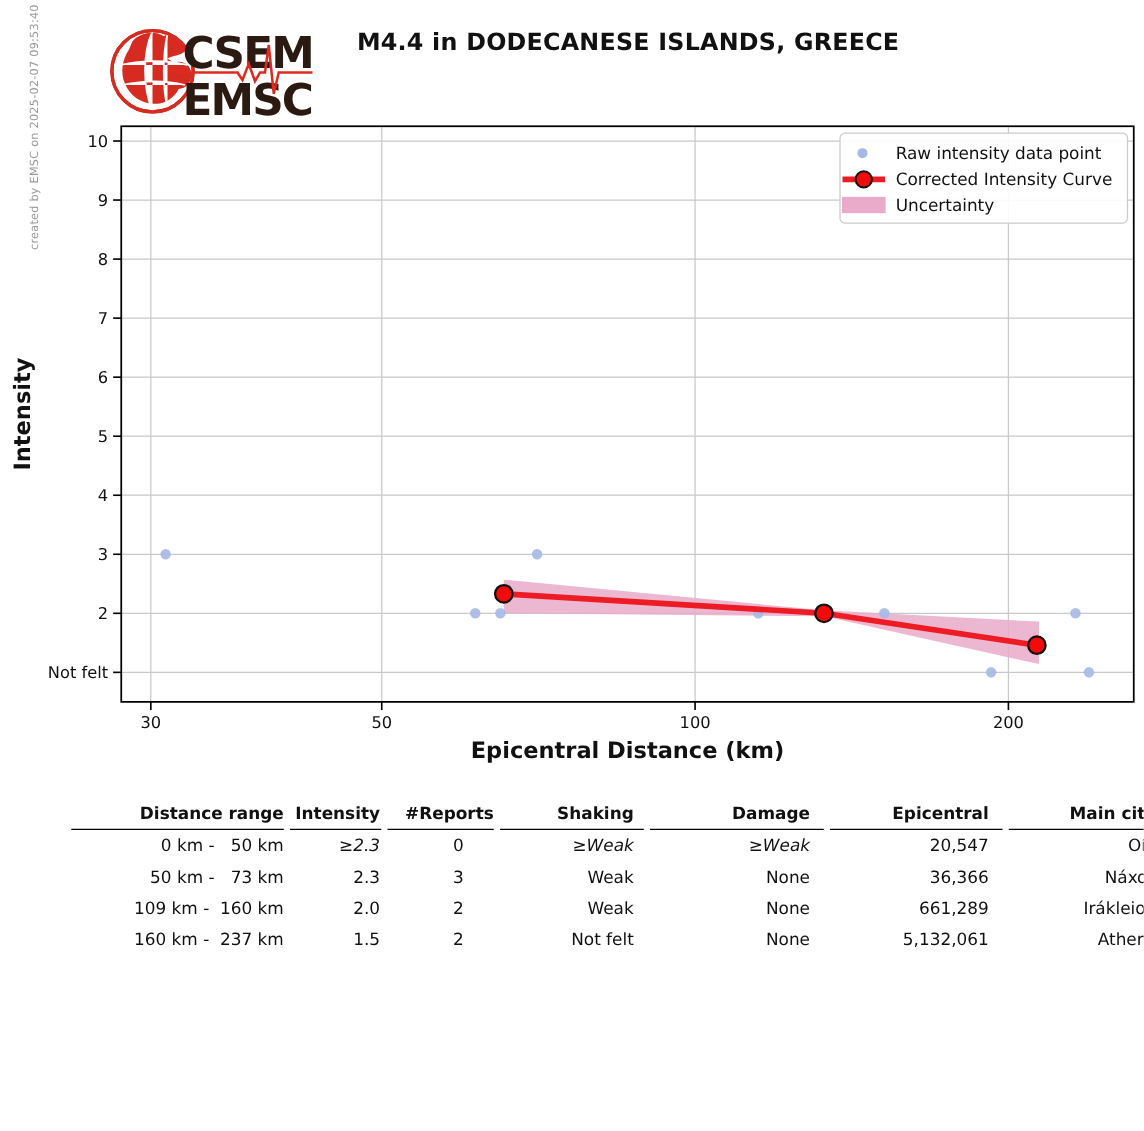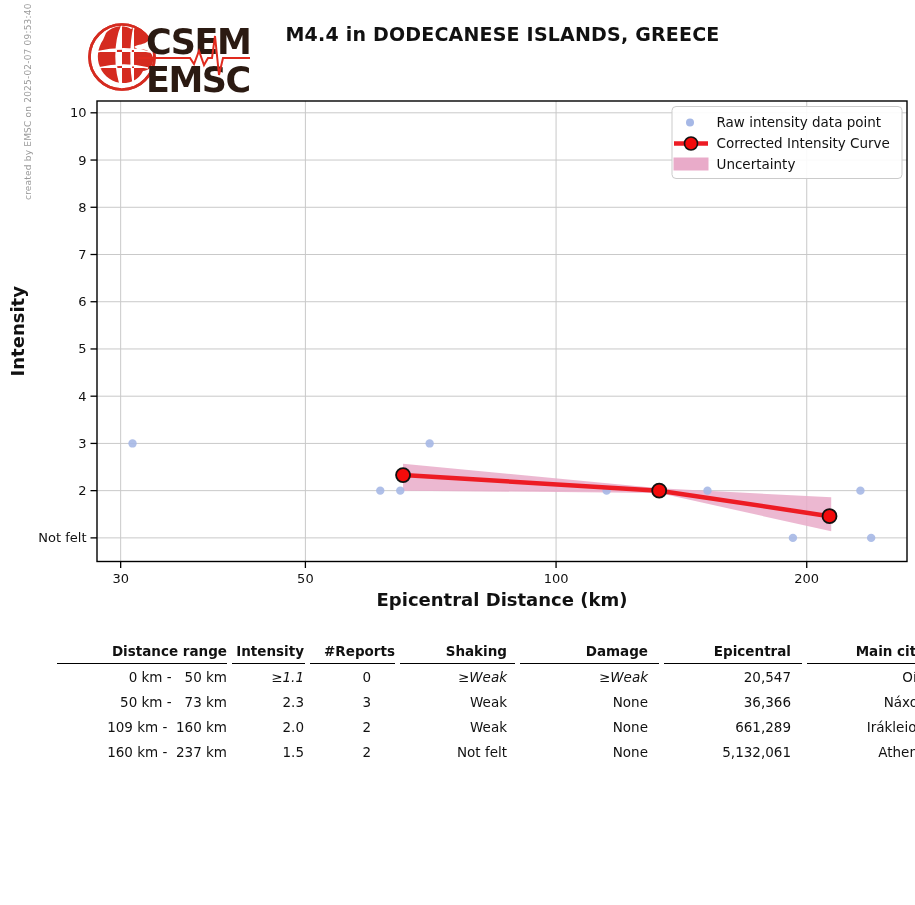--- a/index.html
+++ b/index.html
@@ -131,21 +131,21 @@
           <th class="c2">#Reports</th>
           <th class="c3">Shaking</th>
           <th class="c4">Damage</th>
           <th class="c5">Epicentral</th>
           <th class="c6">Main city</th>
         </tr>
       </thead>
     <tbody>
         <tr>
           <td class="c0">0 km -   50 km</td>
-          <td class="c1 it">≥1.1</td>
+          <td class="c1 it">≥2.3</td>
           <td class="c2">0</td>
           <td class="c3 it">≥Weak</td>
           <td class="c4 it">≥Weak</td>
           <td class="c5">20,547</td>
           <td class="c6">Oía</td>
         </tr>
         <tr>
           <td class="c0">50 km -   73 km</td>
           <td class="c1">2.3</td>
           <td class="c2">3</td>

